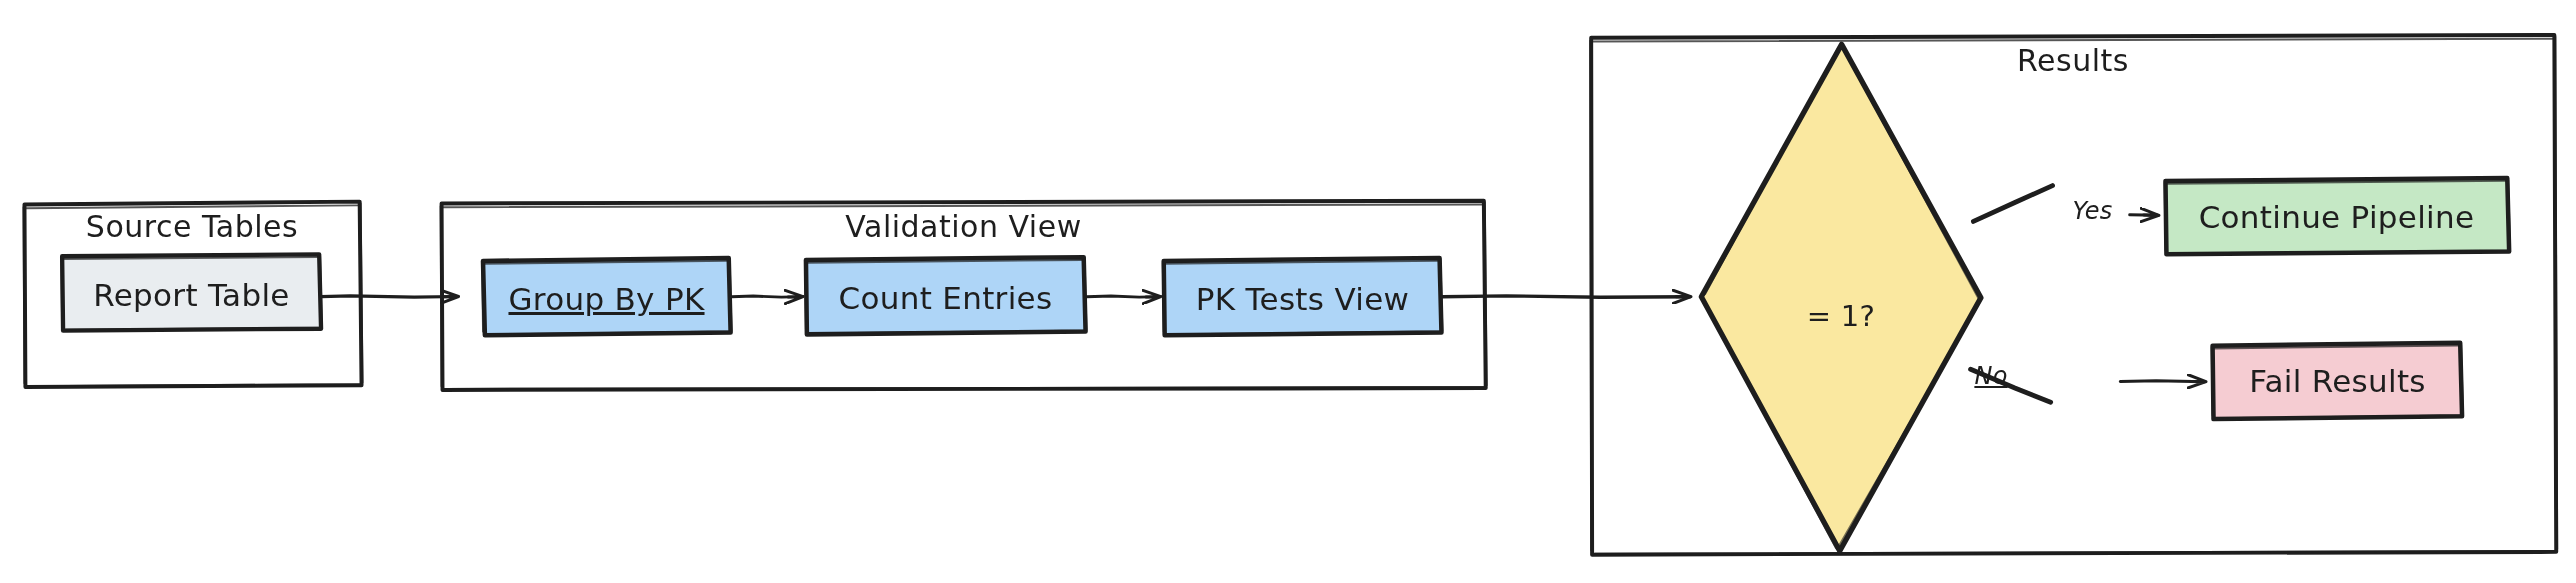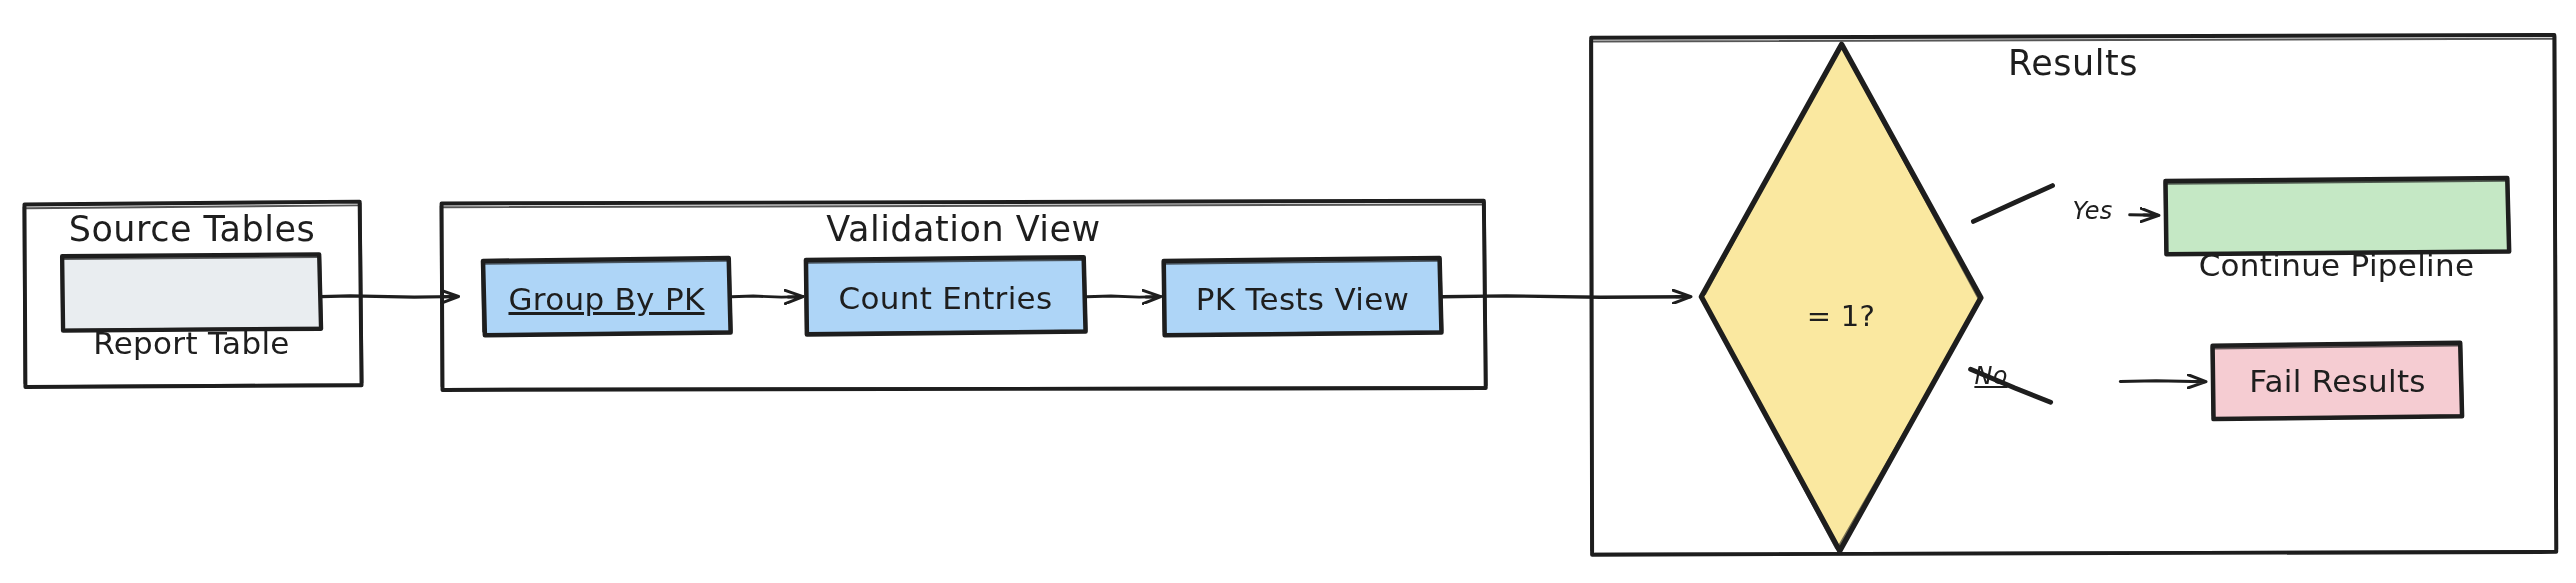--- a/index.html
+++ b/index.html
@@ -12,21 +12,21 @@
   svg#sketch{position:absolute;left:0;top:0;width:2576px;height:584px;}
 
   .lbl{
     position:absolute;
     color:#1e1e1e;
     white-space:pre;
     text-align:center;
     line-height:1.18;
     pointer-events:none;
   }
-  .grp-title{font-size:35px;letter-spacing:0.5px;}
+  .grp-title{font-size:30px;letter-spacing:0.5px;}
   .node-text{font-size:31px;letter-spacing:0.3px;}
   .edge-text{font-size:24px;letter-spacing:0.3px;font-style:italic;}
   .diamond-text{font-size:29px;letter-spacing:0.3px;}
 
   
   .hit{position:absolute;background:transparent;}
 </style>
 </head>
 <body>
 
@@ -115,31 +115,31 @@
       <path d="M2352 370 L2611 367 M2614 366 L2616 440 M2613 441 L2353 444 M2350 441 L2349 369" fill="none" stroke="#1e1e1e" stroke-width="2" stroke-linecap="round" opacity=".7"></path>
     </g>
   </svg>
 
   <div class="lbl grp-title" style="left:23.5px;top:209px;width:337px;">Source Tables</div>
 
   <div class="lbl grp-title" style="left:441px;top:209px;width:1045px;">Validation View</div>
 
   <div class="lbl grp-title" style="left:1590px;top:43px;width:966px;">Results</div>
 
-  <div class="lbl node-text" style="left:62px;top:277px;width:259px;margin-top:48px;">Report Table</div>
+  <div class="lbl node-text" style="left:62px;top:277px;width:259px;">Report Table</div>
 
   <div class="lbl node-text" style="left:483px;top:281px;width:247px;text-decoration:underline;">Group By PK</div>
 
   <div class="lbl node-text" style="left:806px;top:280px;width:279px;">Count Entries</div>
 
   <div class="lbl node-text" style="left:1164px;top:281px;width:277px;">PK Tests View</div>
 
   <div class="lbl diamond-text" style="left:1700px;top:299px;width:282px;">= 1?</div>
 
-  <div class="lbl node-text" style="left:2165px;top:199px;width:343px;margin-top:48px;">Continue Pipeline</div>
+  <div class="lbl node-text" style="left:2165px;top:199px;width:343px;">Continue Pipeline</div>
 
   <div class="lbl node-text" style="left:2213px;top:363px;width:249px;">Fail Results</div>
 
   <div class="lbl edge-text" style="left:2056px;top:197px;width:73px;">Yes</div>
 
   <div class="lbl edge-text" style="left:1960px;top:362px;width:62px;text-decoration:underline;">No</div>
 
   <div class="hit" style="left:23.5px;top:201px;width:339px;height:186px;"></div>
   <div class="hit" style="left:441px;top:201px;width:1047px;height:190px;"></div>
   <div class="hit" style="left:1589px;top:35px;width:969px;height:521px;"></div>

